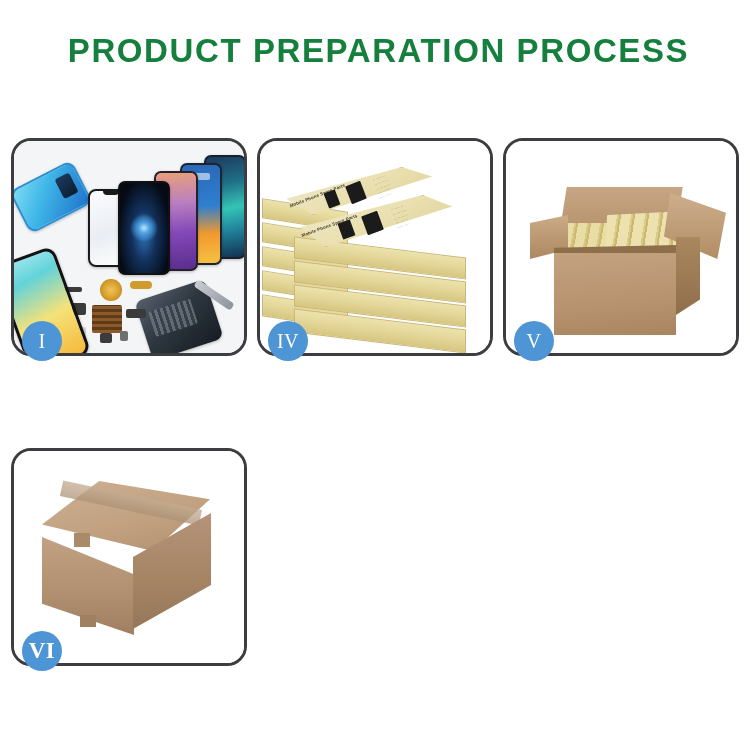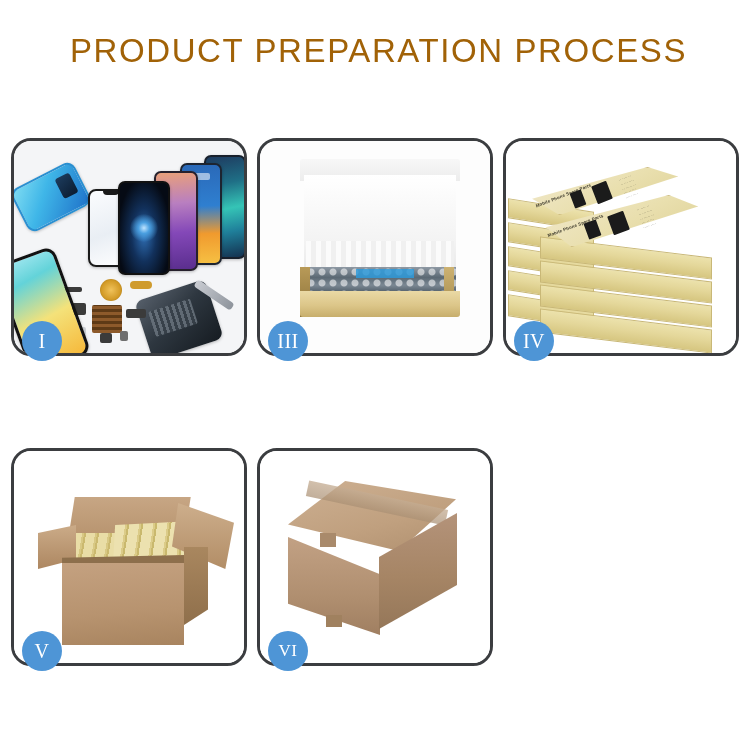--- a/index.html
+++ b/index.html
@@ -17,23 +17,23 @@
   }
 
   
   .header {
     width: 750px;
     padding-top: 34px;
     text-align: center;
   }
   .title {
     font-size: 33px;
-    font-weight: 400;
+    font-weight: 700;
     letter-spacing: 1.6px;
-    color: #a16207;
+    color: #15803d;
     line-height: 1.05;
     white-space: nowrap;
     margin-left: 7px;
   }
   .subtitle {
     margin-top: 12px;
     font-size: 14.6px;
     font-weight: 400;
     letter-spacing: 0.25px;
     color: #161616;
@@ -83,21 +83,21 @@
     border-radius: 50%;
     background: #4e95d6;
     color: #ffffff;
     font-family: "Liberation Serif", serif;
     font-size: 20px;
     line-height: 40px;
     text-align: center;
     letter-spacing: 0.5px;
     z-index: 6;
   }
-  .badge.wide { font-size: 17px; }
+  .badge.wide { font-size: 23px; font-weight: bold; }
 
   
   .p1bg { position:absolute; inset:0; background:#f4f5f7; }
   .ph {
     position: absolute;
     border-radius: 7px;
     box-shadow: 0 1px 3px rgba(0,0,0,.25);
   }
   .ph-a { 
     left: 2px; top: 32px; width: 66px; height: 44px;
@@ -397,36 +397,20 @@
         <div class="chip" style="left:62px;top:186px;width:10px;height:14px;background:#cfd3d8;"></div>
         <div class="chip" style="left:86px;top:192px;width:12px;height:10px;"></div>
         <div class="chip" style="left:106px;top:190px;width:8px;height:10px;background:#6f6f6f;"></div>
         <div class="tweezer"></div>
       </div>
     </div>
     <div class="badge">I</div>
   </div>
 
 
-  <div class="panel">
-    <div class="panel-clip">
-      <div class="scene">
-        <div class="p3bg"></div>
-        <div class="lid-back"></div>
-        <div class="box3-inner"></div>
-        <div class="box3-foam"></div>
-        <div class="box3-product"></div>
-        <div class="box3-blue"></div>
-        <div class="box3-side"></div>
-        <div class="box3-side-r"></div>
-        <div class="box3-front"></div>
-      </div>
-    </div>
-    <div class="badge">III</div>
-  </div>
 
   <div class="panel">
     <div class="panel-clip">
       <div class="scene">
         <div class="p4bg"></div>
 
         <div class="stackbox" style="left:2px;top:64px;width:84px;height:18px;transform:skewY(9deg);"></div>
         <div class="stackbox" style="left:2px;top:88px;width:84px;height:18px;transform:skewY(9deg);"></div>
         <div class="stackbox" style="left:2px;top:112px;width:84px;height:18px;transform:skewY(9deg);"></div>
         <div class="stackbox" style="left:2px;top:136px;width:84px;height:18px;transform:skewY(9deg);"></div>

